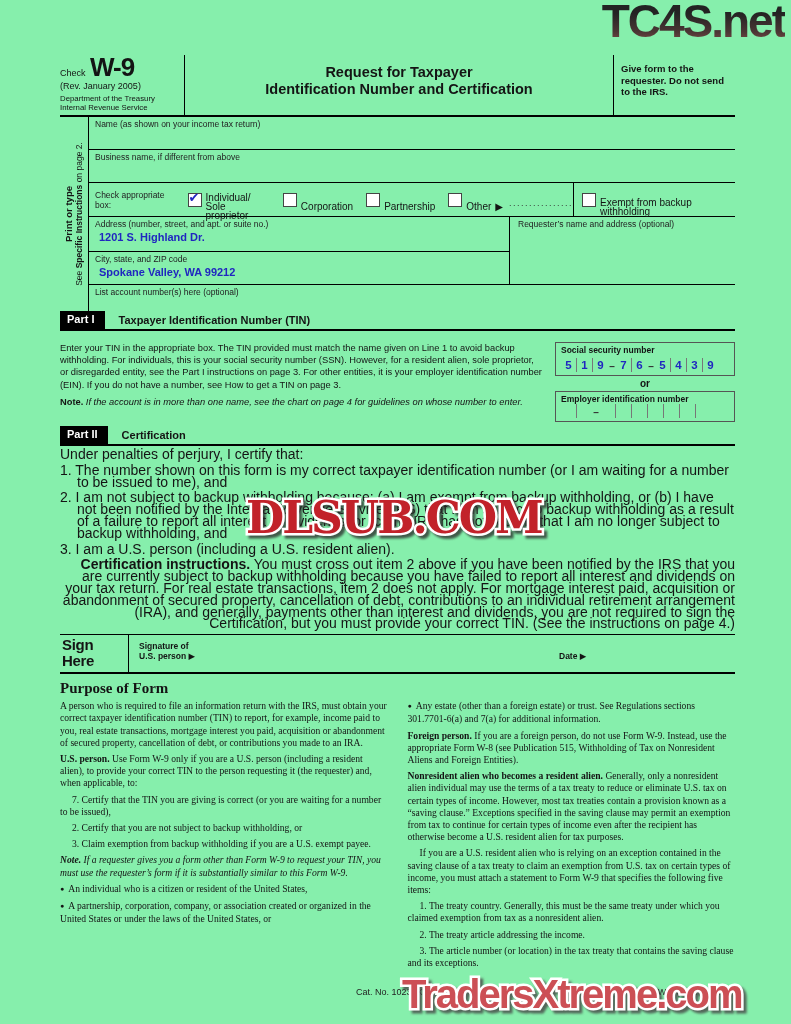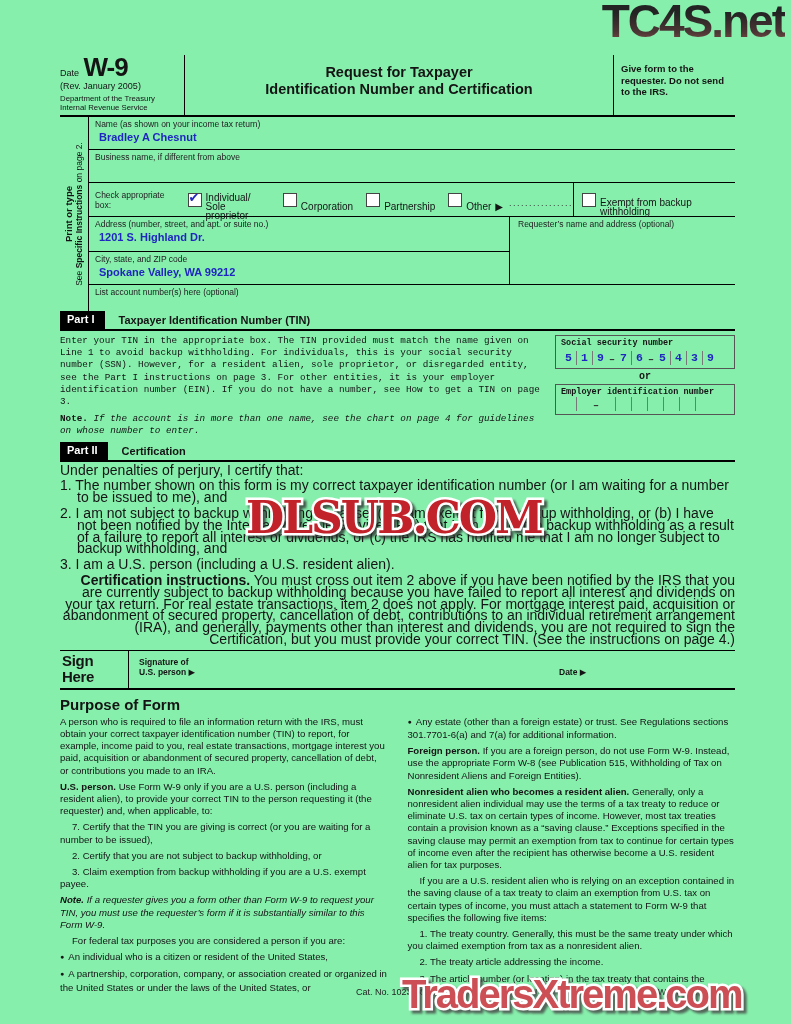--- a/index.html
+++ b/index.html
@@ -50,21 +50,21 @@
   .split-left{width:420px;border-right:1px solid #000;}
   .addr-part{border-bottom:1px solid #000;height:32px;padding:2px 0 0 6px;}
   .city-part{height:30px;padding:2px 0 0 6px;}
   .req-cell{flex:1;padding:2px 0 0 8px;}
   .row-acct{height:24px;}
   
   .partbar{margin:0 56px 0 60px;display:flex;align-items:center;border-bottom:2.5px solid #000;height:18px;}
   .partbox{background:#000;color:#fff;font-weight:bold;font-size:11px;padding:1px 10px 2px 7px;height:15px;line-height:14px;}
   .parttitle{font-weight:bold;font-size:11px;margin-left:14px;}
   
-  .p1wrap{margin:4px 56px 0 60px;display:flex;font-family:Liberation Mono, monospace;}
+  .p1wrap{margin:11px 56px 0 60px;display:flex;}
   .p1left{flex:1;padding-right:12px;font-size:9.3px;line-height:12.2px;}
   .p1note{margin-top:5px;}
   .p1note i{font-style:italic;}
   .tincol{width:180px;}
   .tinbox{border:1px solid #555;padding:2px 5px 3px 5px;}
   .tinlabel{font-size:8.5px;font-weight:bold;}
   .tinrow{display:flex;align-items:flex-end;margin-top:1px;height:16px;}
   .tin-cell{width:15px;text-align:center;font-size:11.5px;font-weight:bold;color:#2026c0;height:14px;line-height:14px;}
   .tin-cell.sep{border-left:1px solid #777;}
   .tin-dash{width:8px;text-align:center;color:#333;font-weight:bold;font-size:10px;height:12px;line-height:14px;}
@@ -78,21 +78,21 @@
   .certp{margin-top:2px;text-align:right;}
   
   .signrow{margin:2px 56px 0 60px;border-top:1.5px solid #000;border-bottom:2px solid #000;
       height:37px;display:flex;}
   .signhere{width:66px;border-right:1px solid #000;font-weight:bold;font-size:15px;line-height:16px;
       padding:2px 0 0 2px;letter-spacing:-0.3px;}
   .sigarea{flex:1;display:flex;}
   .siglabel{font-size:8.5px;font-weight:bold;line-height:10px;padding:6px 0 0 10px;width:260px;}
   .datelabel{font-size:8.5px;font-weight:bold;padding-top:16px;margin-left:160px;}
   
-  .purpose{margin:6px 56px 0 60px;}
+  .purpose{margin:6px 56px 0 60px;font-family:Liberation Serif, serif;}
   .purp-h{font-size:15px;font-weight:bold;margin:0 0 3px 0;}
   .cols{display:flex;gap:20px;}
   .col{width:328px;font-size:9.6px;line-height:12.2px;}
   .para{margin:0 0 3px 0;}
   .para.ind{text-indent:12px;}
   .para.italic{font-style:italic;}
   .para .bullet{font-size:7px;margin-right:4px;position:relative;top:-1px;}
   .para b{font-weight:bold;}
   .col .para{margin:0 0 4px 0;}
   
@@ -101,21 +101,21 @@
 </style>
 </head>
 <body>
 
 <div class="page">
 
   <div class="wm-tc4s">TC4S.net</div>
 
   <div class="hdr">
     <div class="hdr-left">
-      <div><span class="form-word">Date</span>
+      <div><span class="form-word">Check</span>
         <span class="form-num">W-9</span></div>
       <div class="rev">(Rev. January 2005)</div>
       <div class="dept">Department of the Treasury</div>
       <div class="dept" style="margin-top:0;">Internal Revenue Service</div>
     </div>
     <div class="hdr-center">
       <div class="hdr-title">Request for Taxpayer</div>
       <div class="hdr-title">Identification Number and Certification</div>
     </div>
     <div class="hdr-right">
@@ -126,21 +126,20 @@
   <div class="formbox">
     <div class="strip">
       <div class="strip-text">
         <span class="strip-b1">Print or type</span>
         <span>See </span><b>Specific Instructions</b><span> on page 2.</span>
       </div>
     </div>
     <div class="fields">
       <div class="frow row-name">
         <div class="flabel">Name (as shown on your income tax return)</div>
-        <div class="fvalue">Bradley A Chesnut</div>
       </div>
       <div class="frow row-biz">
         <div class="flabel">Business name, if different from above</div>
         <div class="fvalue"></div>
       </div>
       <div class="frow row-check">
         <div class="check-left">
           <span class="flabel">Check appropriate box:</span>
           <span class="cb-item" style="margin-left:6px;">
             <span class="cb">
@@ -274,21 +273,20 @@
   <div class="purpose">
     <div class="purp-h">Purpose of Form</div>
     <div class="cols">
       <div class="col">
           <p class="para ">A person who is required to file an information return with the IRS, must obtain your correct taxpayer identification number (TIN) to report, for example, income paid to you, real estate transactions, mortgage interest you paid, acquisition or abandonment of secured property, cancellation of debt, or contributions you made to an IRA.</p>
           <p class="para "><b>U.S. person.</b> Use Form W-9 only if you are a U.S. person (including a resident alien), to provide your correct TIN to the person requesting it (the requester) and, when applicable, to:</p>
           <p class="para ind">7. Certify that the TIN you are giving is correct (or you are waiting for a number to be issued),</p>
           <p class="para ind">2. Certify that you are not subject to backup withholding, or</p>
           <p class="para ind">3. Claim exemption from backup withholding if you are a U.S. exempt payee.</p>
           <p class="para italic"><b>Note.</b> If a requester gives you a form other than Form W-9 to request your TIN, you must use the requester’s form if it is substantially similar to this Form W-9.</p>
-          <p class="para ind">For federal tax purposes you are considered a person if you are:</p>
           <p class="para "><span class="bullet">●</span>An individual who is a citizen or resident of the United States,</p>
           <p class="para "><span class="bullet">●</span>A partnership, corporation, company, or association created or organized in the United States or under the laws of the United States, or</p>
         </div>
       <div class="col">
           <p class="para "><span class="bullet">●</span>Any estate (other than a foreign estate) or trust. See Regulations sections 301.7701-6(a) and 7(a) for additional information.</p>
           <p class="para "><b>Foreign person.</b> If you are a foreign person, do not use Form W-9. Instead, use the appropriate Form W-8 (see Publication 515, Withholding of Tax on Nonresident Aliens and Foreign Entities).</p>
           <p class="para "><b>Nonresident alien who becomes a resident alien.</b> Generally, only a nonresident alien individual may use the terms of a tax treaty to reduce or eliminate U.S. tax on certain types of income. However, most tax treaties contain a provision known as a “saving clause.” Exceptions specified in the saving clause may permit an exemption from tax to continue for certain types of income even after the recipient has otherwise become a U.S. resident alien for tax purposes.</p>
           <p class="para ind">If you are a U.S. resident alien who is relying on an exception contained in the saving clause of a tax treaty to claim an exemption from U.S. tax on certain types of income, you must attach a statement to Form W-9 that specifies the following five items:</p>
           <p class="para ind">1. The treaty country. Generally, this must be the same treaty under which you claimed exemption from tax as a nonresident alien.</p>
           <p class="para ind">2. The treaty article addressing the income.</p>

